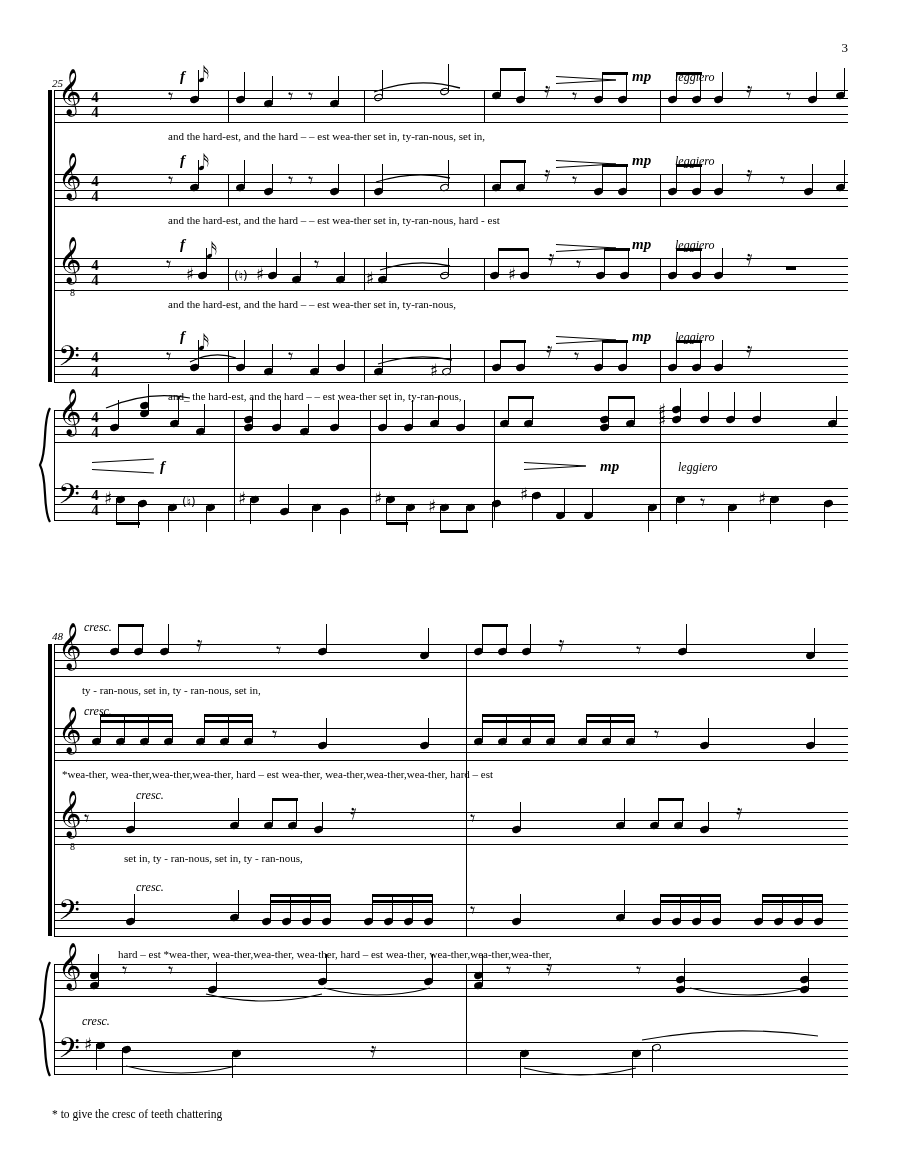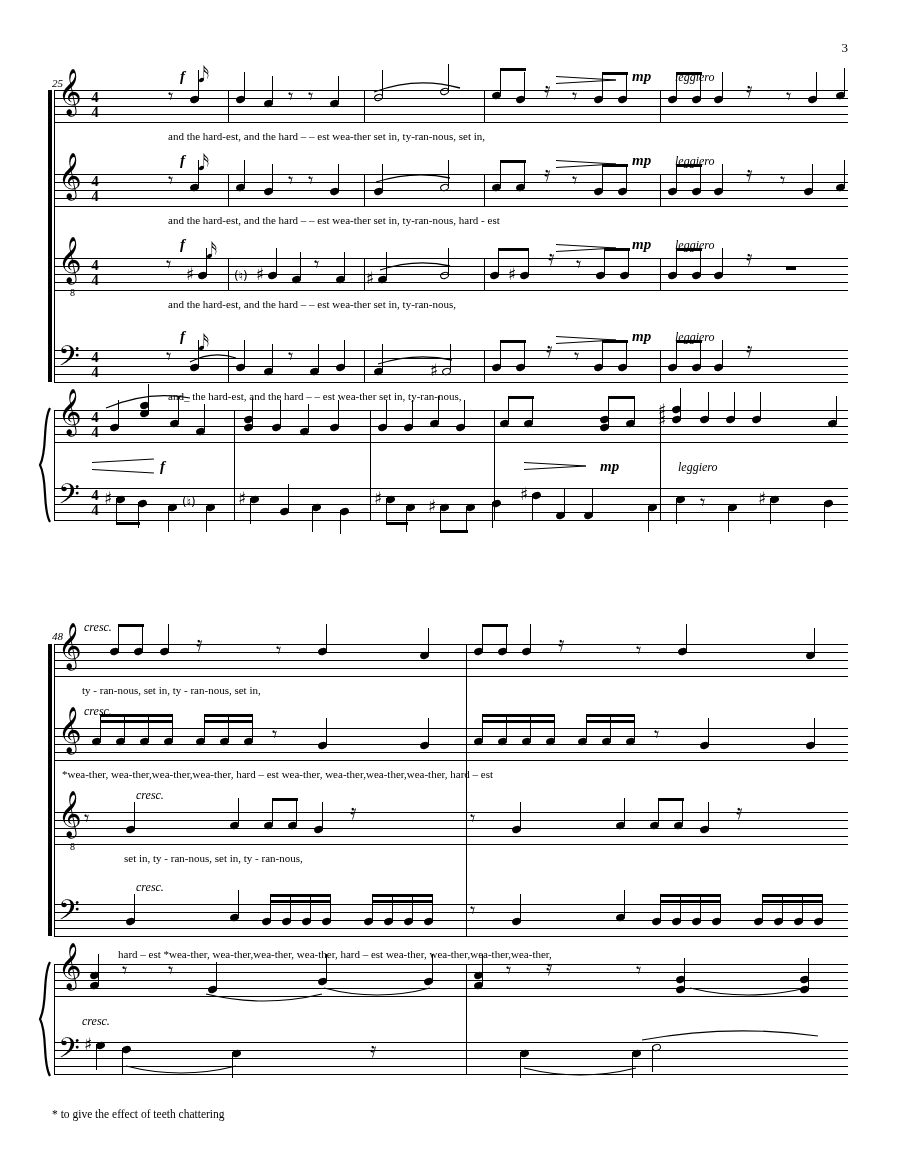--- a/index.html
+++ b/index.html
@@ -961,14 +961,14 @@
           <path d="M2,2 Q58,16 114,2" stroke="#000" fill="none" stroke-width="1.2"></path>
         </svg>
     </div>
     <div class="slur" style="left:640px; top:396px;">
       <svg width="180" height="16">
           <path d="M2,14 Q90,-2 178,10" stroke="#000" fill="none" stroke-width="1.2"></path>
         </svg>
     </div>
   </div>
 
-  <div class="footnote">* to give the effect of teeth chattering</div>
+  <div class="footnote">* to give the cresc of teeth chattering</div>
 </div>
 
 </body></html>

